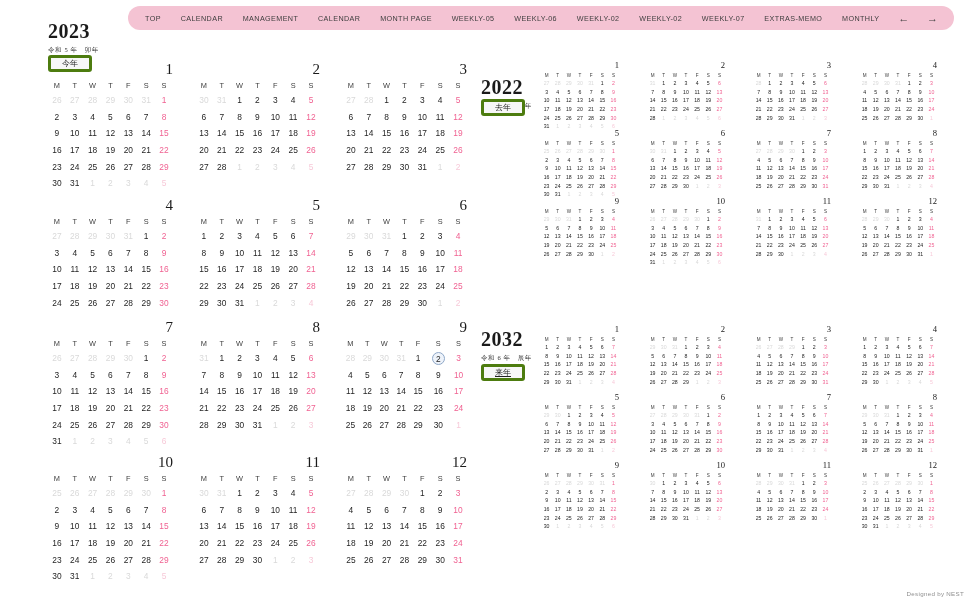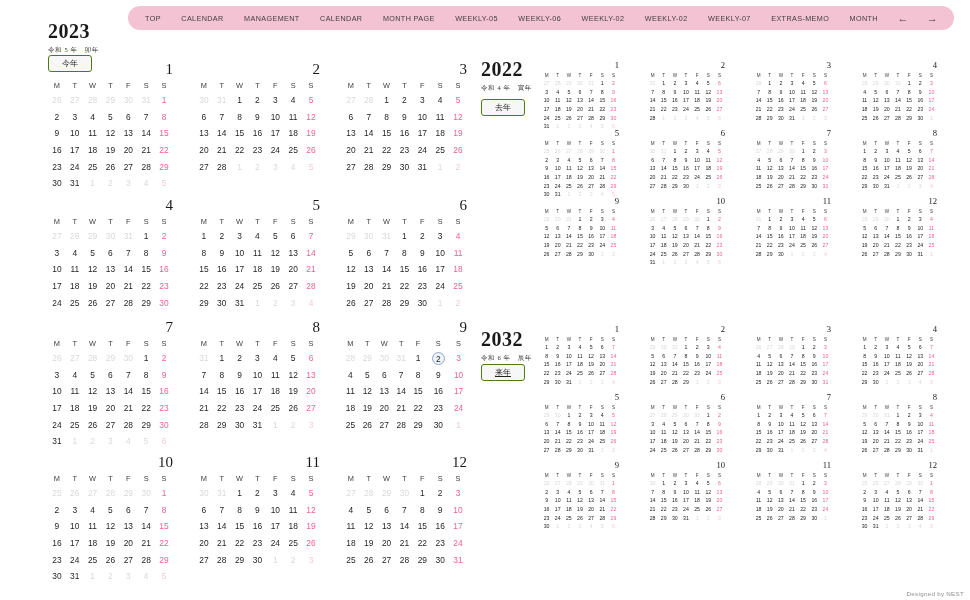--- a/index.html
+++ b/index.html
@@ -56,21 +56,21 @@
   }
   .year-head .era {
     font-size: 6.5px;
     color: #333;
     margin-top: 3px;
     letter-spacing: 0.6px;
   }
   .year-btn {
     position: absolute;
     width: 44px; height: 17px;
-    border: 1px solid #4d7c0f;
+    border: 3px solid #4d7c0f;
     border-radius: 3px;
     background: #f7f7f7;
     font-size: 8px;
     color: #222;
     display: flex;
     align-items: center;
     justify-content: center;
     cursor: pointer;
   }
 
@@ -144,32 +144,32 @@
     <div class="nav-item">CALENDAR</div>
     <div class="nav-item">MANAGEMENT</div>
     <div class="nav-item">CALENDAR</div>
     <div class="nav-item">MONTH PAGE</div>
     <div class="nav-item">WEEKLY-05</div>
     <div class="nav-item">WEEKLY-06</div>
     <div class="nav-item">WEEKLY-02</div>
     <div class="nav-item">WEEKLY-02</div>
     <div class="nav-item">WEEKLY-07</div>
     <div class="nav-item">EXTRAS-MEMO</div>
-    <div class="nav-item">MONTH</div>
+    <div class="nav-item">MONTHLY</div>
     <div class="nav-arrow">←</div>
     <div class="nav-arrow">→</div>
   </div>
 
   <div class="year-head" style="left:48px; top:20px;">
     <div class="y">2023</div>
     <div class="era">令和 5 年　卯年</div>
   </div>
   <div class="year-btn" style="left:48px; top:55px;">今年</div>
 
-  <div class="year-head" style="left:481px; top:58px;">
+  <div class="year-head" style="left:481px; top:76px;">
     <div class="y">2022</div>
     <div class="era">令和 4 年　寅年</div>
   </div>
   <div class="year-btn" style="left:481px; top:99px;">去年</div>
 
   <div class="year-head" style="left:481px; top:328px;">
     <div class="y">2032</div>
     <div class="era">令和 6 年　辰年</div>
   </div>
   <div class="year-btn" style="left:481px; top:364px;text-decoration:underline;">来年</div>

